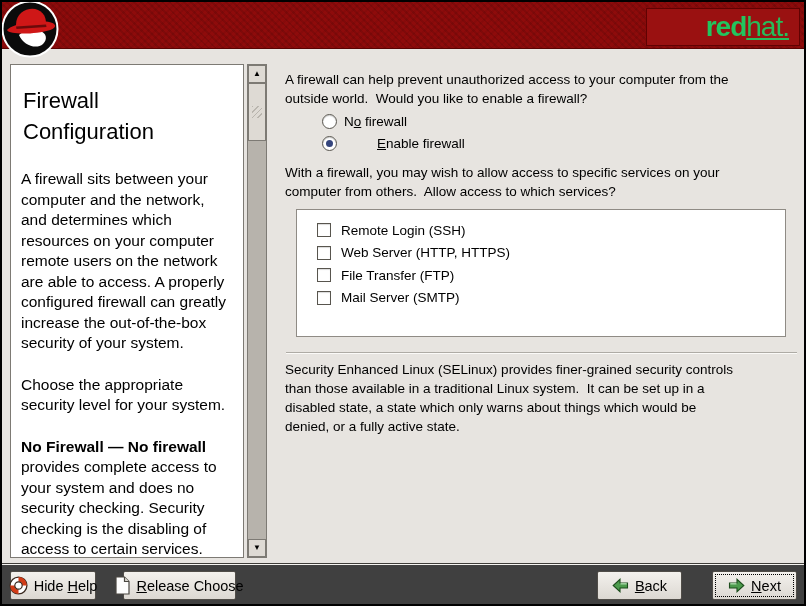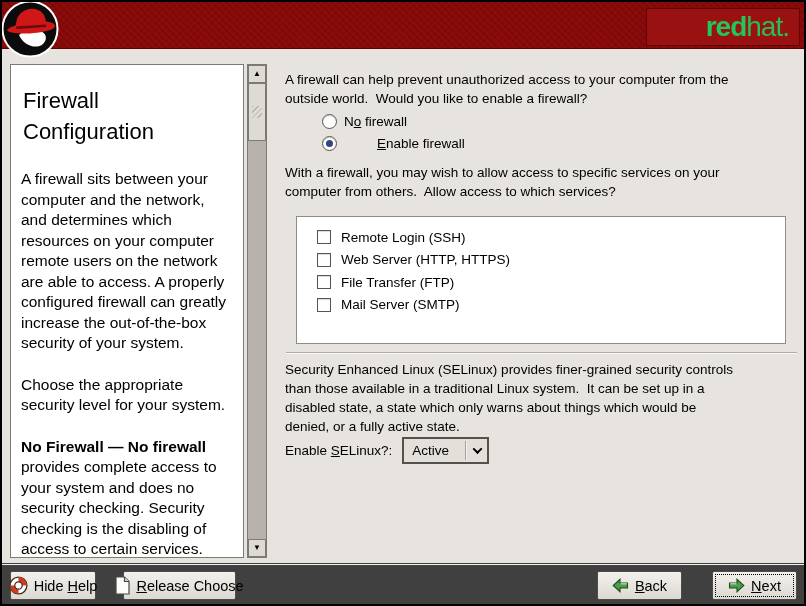--- a/index.html
+++ b/index.html
@@ -23,21 +23,21 @@
   .logo-circle {
     position:absolute; left:-1px; top:-2px; width:60px; height:60px; z-index:5;
   }
   .wordmark-box {
     position:absolute; right:4px; top:6px; width:154px; height:38px;
     background:#9a1111; border:1px solid #600202;
     display:flex; align-items:center; justify-content:flex-end;
     padding-right:10px; color:#22c55e; font-size:28px; letter-spacing:-1px;
   }
   .wordmark-box .bold { font-weight:bold; }
-  .wordmark-box .light { font-weight:normal; opacity:.96; }
+  .wordmark-box .light { font-weight:normal; opacity:.96;text-decoration:underline; }
 
   
   .help-panel {
     position:absolute; left:8px; top:62px; width:234px; height:494px;
     background:#fff; border:1px solid #7d7a74; overflow:hidden;
     padding:12px 9px 0 10px;
   }
   .help-title { font-size:22px; font-weight:normal; line-height:31px; margin:8px 0 22px 2px; }
   .help-p { font-size:15.5px; line-height:20.5px; margin-bottom:21px; }
   .help-p.first { }
@@ -78,21 +78,21 @@
     border:1px solid #58554e; margin-right:7px;
     display:flex; align-items:center; justify-content:center;
     box-shadow:inset 0 1px 1px rgba(0,0,0,.2);
   }
   .radio .dot { width:7px; height:7px; border-radius:50%; background:#35457d; display:none; }
   .radio.selected .dot { display:block; }
   .ctl-label { font-size:13.5px; white-space:pre; }
   .mn { text-decoration:underline; }
 
   .services-box {
-    position:absolute; left:13px; top:152px; width:490px; height:128px;
+    position:absolute; left:13px; top:145px; width:490px; height:128px;
     background:#fff; border:1px solid #8f8b85;
     padding:9px 0 0 20px;
   }
   .svc-row { display:flex; align-items:center; height:22.5px; }
   .checkbox {
     width:14px; height:14px; background:#fff; border:1px solid #58554e;
     margin-right:10px; box-shadow:inset 0 1px 1px rgba(0,0,0,.15);
   }
 
   .separator {
@@ -202,30 +202,20 @@
       <div class="svc-row">
         <span class="checkbox"></span>
         <span class="ctl-label">Mail Server (SMTP)</span>
       </div>
     </div>
 
     <div class="separator"></div>
 
     <div class="para p-selinux">Security Enhanced Linux (SELinux) provides finer-grained security controls than those available in a traditional Linux system.  It can be set up in a disabled state, a state which only warns about things which would be denied, or a fully active state.</div>
 
-    <div class="selinux-row">
-      <span class="selinux-label"><span>Enable </span><span class="mn">S</span><span>ELinux?:</span></span>
-      <div class="combo">
-        <span class="combo-value">Active</span>
-        <span class="combo-sep"></span>
-        <span class="combo-arrow-zone">
-            <span class="combo-chevron"></span>
-          </span>
-      </div>
-    </div>
 
   </div>
 
   <div class="button-bar">
 
     <div class="btn btn-hide-help">
       <span style="display:flex">
         <svg width="19" height="19" viewBox="0 0 19 19">
           <circle cx="9.5" cy="9.5" r="8.4" fill="#fff" stroke="#3a2a20" stroke-width="1.3"></circle>
           <path d="M9.5 1.1 A8.4 8.4 0 0 1 17.9 9.5 L13.2 9.5 A3.7 3.7 0 0 0 9.5 5.8 Z" fill="#d23b16"></path>

